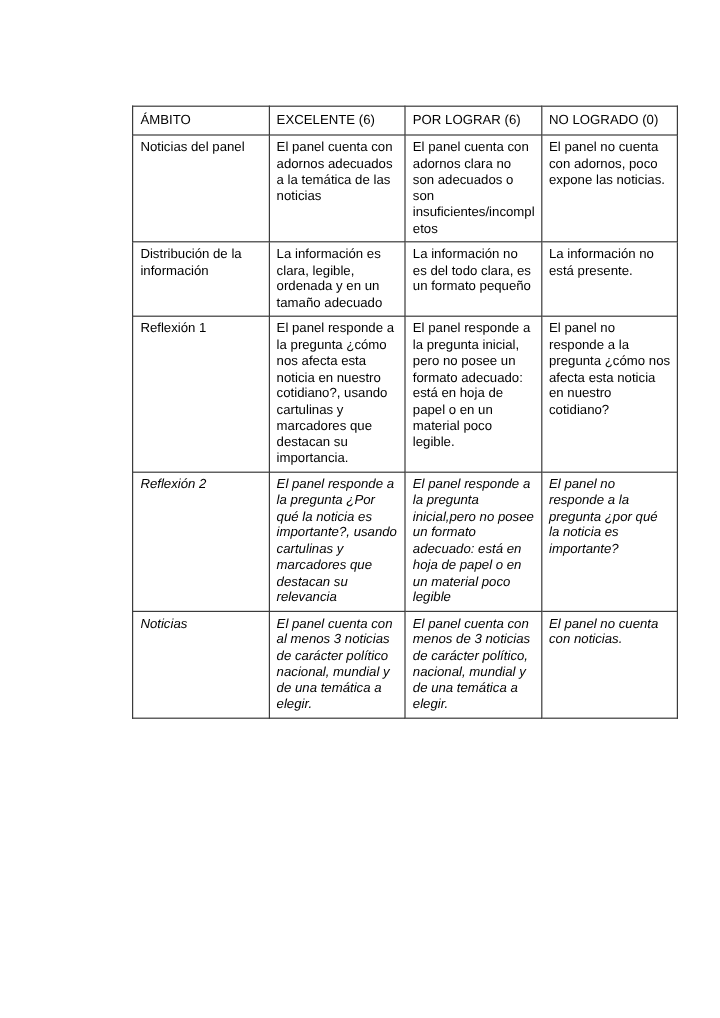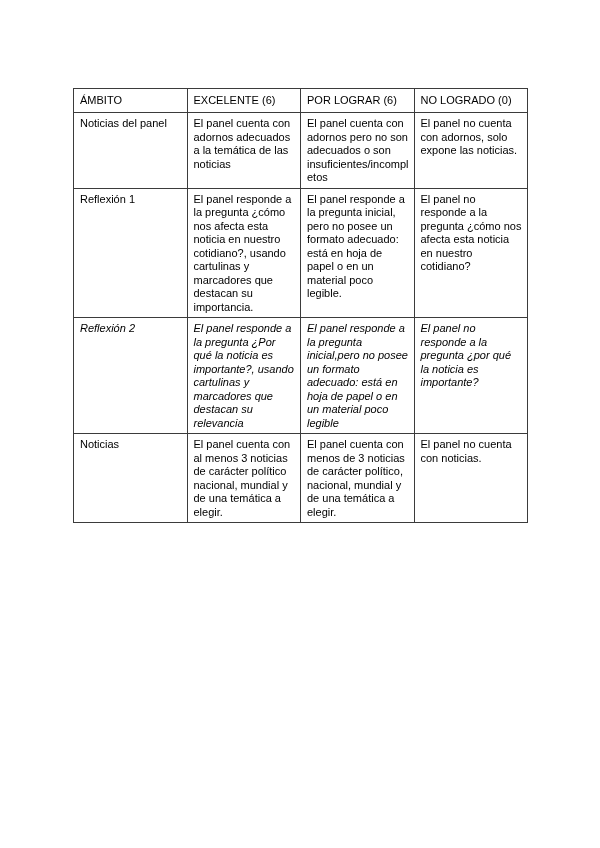--- a/index.html
+++ b/index.html
@@ -10,20 +10,21 @@
     height: 848px;
     font-family: "Liberation Sans", sans-serif;
     color: #000000;
     overflow: hidden;
   }
   .page {
     position: relative;
     width: 516px;
     height: 848px;
     background: #ffffff;
+    margin-left: 37px;
   }
   table.rubric {
     position: absolute;
     left: 73px;
     top: 88px;
     width: 455px;
     border-collapse: collapse;
     table-layout: fixed;
   }
   table.rubric col { width: 25%; }
@@ -40,21 +41,21 @@
   tr.header-row th {
     height: 15px;
     padding-top: 5px;
     white-space: nowrap;
     overflow: hidden;
   }
   tr.row-formato td       { height: 64px; }
   tr.row-distribucion td  { height: 53px; }
   tr.row-reflexion1 td    { height: 115px; }
   tr.row-reflexion2 td    { height: 106px; font-style: italic; }
-  tr.row-noticias td      { height: 79px; }
+  tr.row-noticias td      { height: 79px; font-style: italic; }
 </style>
 </head>
 <body>
 
 <div class="page">
   <table class="rubric">
     <colgroup>
       <col>
         <col>
         <col>
@@ -63,22 +64,28 @@
     <tbody>
       <tr class="header-row">
         <th>ÁMBITO</th>
         <th>EXCELENTE (6)</th>
         <th>POR LOGRAR (6)</th>
         <th>NO LOGRADO (0)</th>
       </tr>
       <tr class="row-formato">
         <td>Noticias del panel</td>
         <td>El panel cuenta con adornos adecuados a la temática de las noticias</td>
-        <td>El panel cuenta con adornos pero no son adecuados o son insuficientes/incompletos</td>
-        <td>El panel no cuenta con adornos, solo expone las noticias.</td>
+        <td>El panel cuenta con adornos clara no son adecuados o son insuficientes/incompletos</td>
+        <td>El panel no cuenta con adornos, poco expone las noticias.</td>
+      </tr>
+      <tr class="row-distribucion">
+        <td>Distribución de la información</td>
+        <td>La información es clara, legible, ordenada y en un tamaño adecuado</td>
+        <td>La información no es del todo clara, es un formato pequeño</td>
+        <td>La información no está presente.</td>
       </tr>
       <tr class="row-reflexion1">
         <td>Reflexión 1</td>
         <td>El panel responde a la pregunta ¿cómo nos afecta esta noticia en nuestro cotidiano?, usando cartulinas y marcadores que destacan su importancia.</td>
         <td>El panel responde a la pregunta inicial, pero no posee un formato adecuado: está en hoja de papel o en un material poco legible.</td>
         <td>El panel no responde a la pregunta ¿cómo nos afecta esta noticia en nuestro cotidiano?</td>
       </tr>
       <tr class="row-reflexion2">
         <td>Reflexión 2</td>
         <td>El panel responde a la pregunta ¿Por qué la noticia es importante?, usando cartulinas y marcadores que destacan su relevancia</td>

